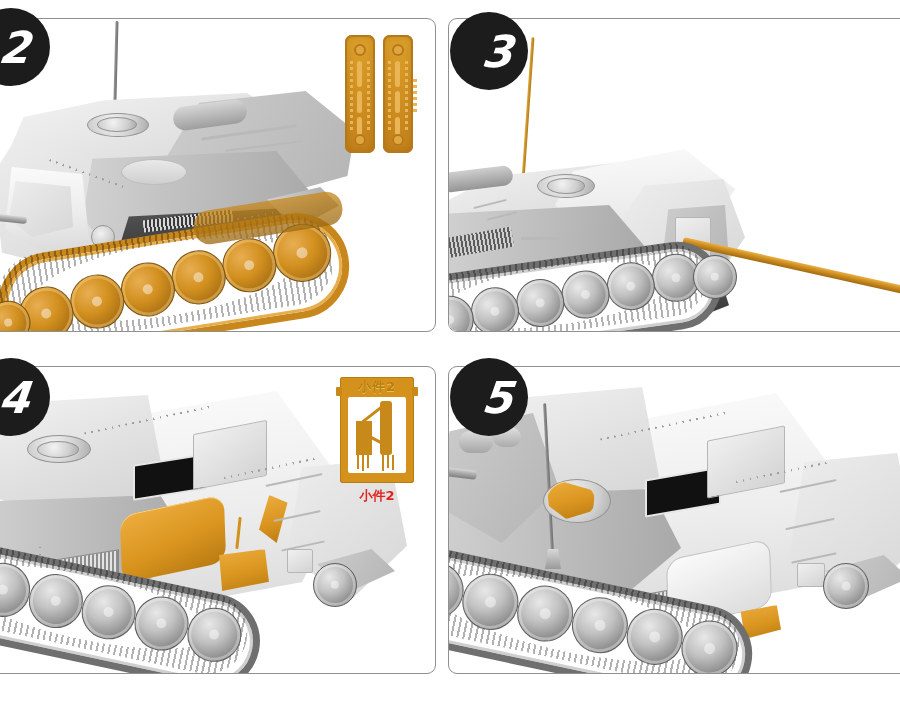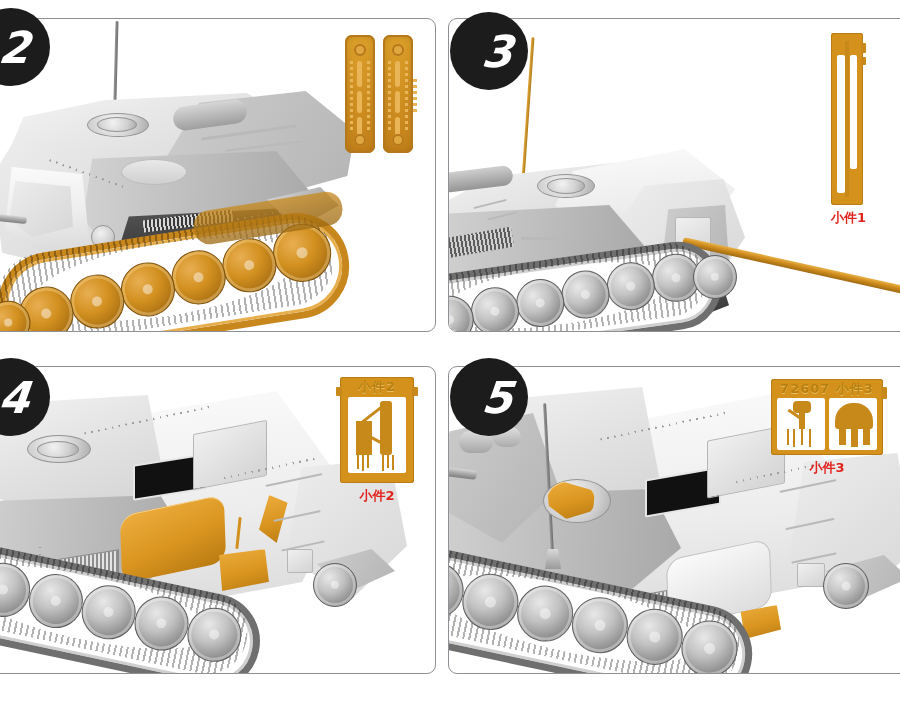--- a/index.html
+++ b/index.html
@@ -252,30 +252,20 @@
         <div class="wheel wheel-grey" style="left:200px;top:20px;width:46px;height:46px;"></div>
         <div class="wheel wheel-grey" style="left:154px;top:22px;width:46px;height:46px;"></div>
         <div class="wheel wheel-grey" style="left:108px;top:24px;width:46px;height:46px;"></div>
         <div class="wheel wheel-grey" style="left:62px;top:26px;width:46px;height:46px;"></div>
         <div class="wheel wheel-grey" style="left:16px;top:28px;width:46px;height:46px;"></div>
       </div>
 
       <div class="wheel wheel-grey" style="left:244px;top:236px;width:42px;height:42px;"></div>
     </div>
 
-    <div class="sprue" style="left:382px;top:14px;">
-      <div class="sprue-frame" style="width:32px;height:172px;">
-        <div class="sprue-window" style="left:6px;top:22px;width:8px;height:138px;"></div>
-        <div class="sprue-window" style="left:19px;top:22px;width:7px;height:114px;"></div>
-        <div class="sprue-part" style="left:14px;top:8px;width:4px;height:156px;"></div>
-        <div class="sprue-tab" style="left:30px;top:10px;width:5px;height:10px;"></div>
-        <div class="sprue-tab" style="left:30px;top:24px;width:5px;height:8px;"></div>
-      </div>
-      <div class="sprue-label">小件1</div>
-    </div>
   </div>
   <div class="step-badge" id="badge-3">
     <span>3</span>
   </div>
 
   <div class="panel" id="panel-4">
     <div class="stage">
 
       <div class="antenna ant-grey" style="left:36px;top:4px;width:2.5px;height:122px;transform:rotate(3deg);"></div>
       <div class="ant-base" style="left:30px;top:122px;width:14px;height:16px;"></div>
@@ -417,41 +407,18 @@
         <div class="track-teeth" style="left:0;top:4px;width:350px;height:84px;"></div>
         <div class="wheel wheel-grey" style="left:292px;top:18px;width:54px;height:54px;"></div>
         <div class="wheel wheel-grey" style="left:236px;top:18px;width:54px;height:54px;"></div>
         <div class="wheel wheel-grey" style="left:180px;top:18px;width:54px;height:54px;"></div>
         <div class="wheel wheel-grey" style="left:124px;top:18px;width:54px;height:54px;"></div>
         <div class="wheel wheel-grey" style="left:68px;top:18px;width:54px;height:54px;"></div>
         <div class="wheel wheel-grey" style="left:12px;top:18px;width:54px;height:54px;"></div>
       </div>
     </div>
 
-    <div class="sprue" style="left:322px;top:12px;">
-      <div class="sprue-frame" style="width:112px;height:76px;">
-        <div class="sprue-emboss" style="top:1px;font-size:13px;">72607 小件3</div>
-        <div class="sprue-window" style="left:6px;top:19px;width:48px;height:52px;"></div>
-        <div class="sprue-window" style="left:58px;top:19px;width:48px;height:52px;"></div>
-
-        <div class="sprue-part" style="left:22px;top:22px;width:18px;height:12px;border-radius:4px;"></div>
-        <div class="sprue-part" style="left:28px;top:32px;width:6px;height:18px;"></div>
-        <div class="sprue-part" style="left:16px;top:34px;width:16px;height:3px;transform:rotate(34deg);"></div>
-        <div class="sprue-part" style="left:16px;top:50px;width:2px;height:16px;"></div>
-        <div class="sprue-part" style="left:22px;top:50px;width:2px;height:18px;"></div>
-        <div class="sprue-part" style="left:30px;top:50px;width:2px;height:16px;"></div>
-        <div class="sprue-part" style="left:38px;top:50px;width:2px;height:18px;"></div>
-
-        <div class="sprue-part" style="left:64px;top:24px;width:38px;height:26px;border-radius:18px 18px 3px 3px;"></div>
-        <div class="sprue-part" style="left:68px;top:50px;width:7px;height:16px;"></div>
-        <div class="sprue-part" style="left:80px;top:50px;width:7px;height:18px;"></div>
-        <div class="sprue-part" style="left:92px;top:50px;width:7px;height:16px;"></div>
-
-        <div class="sprue-tab" style="left:110px;top:8px;width:6px;height:12px;"></div>
-      </div>
-      <div class="sprue-label">小件3</div>
-    </div>
   </div>
   <div class="step-badge" id="badge-5">
     <span>5</span>
   </div>
 
 </div>
 
 </body></html>

